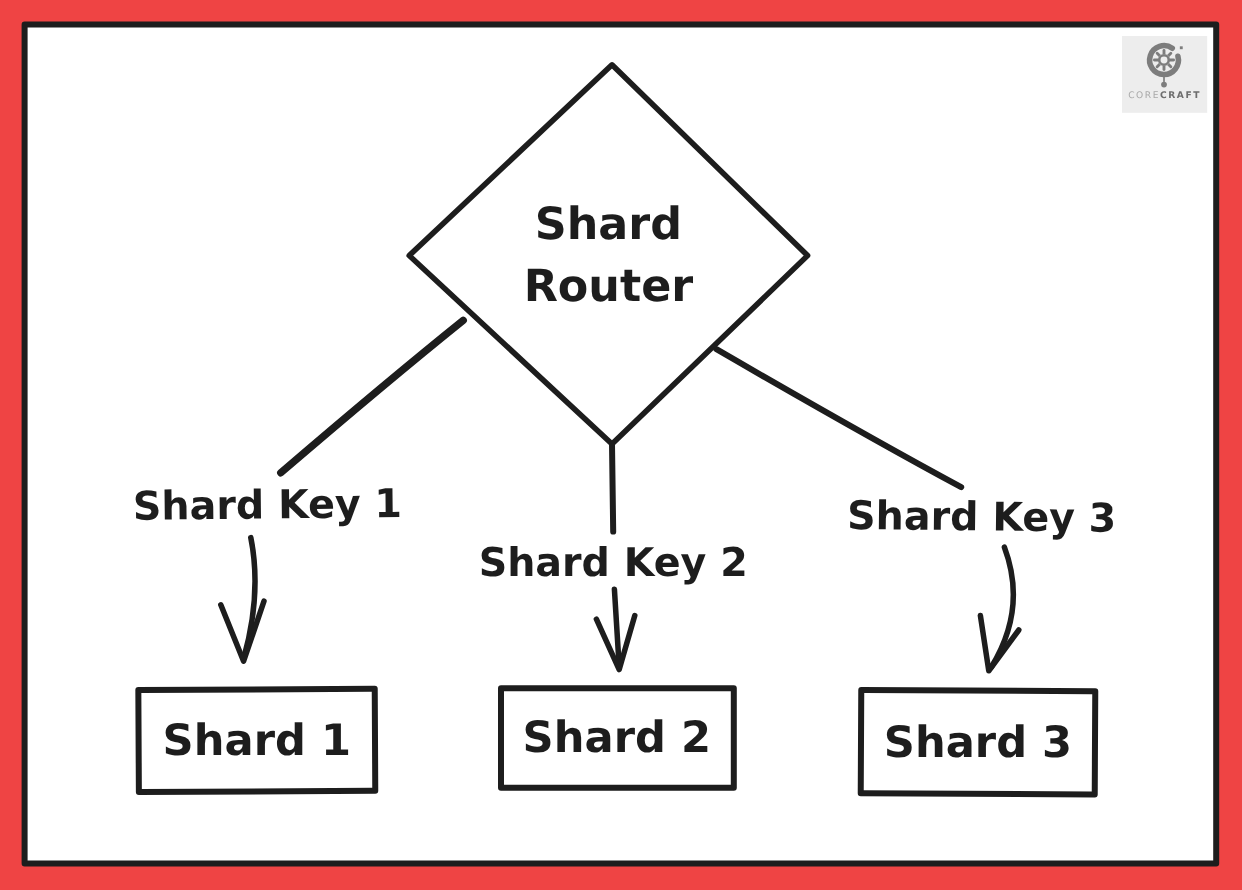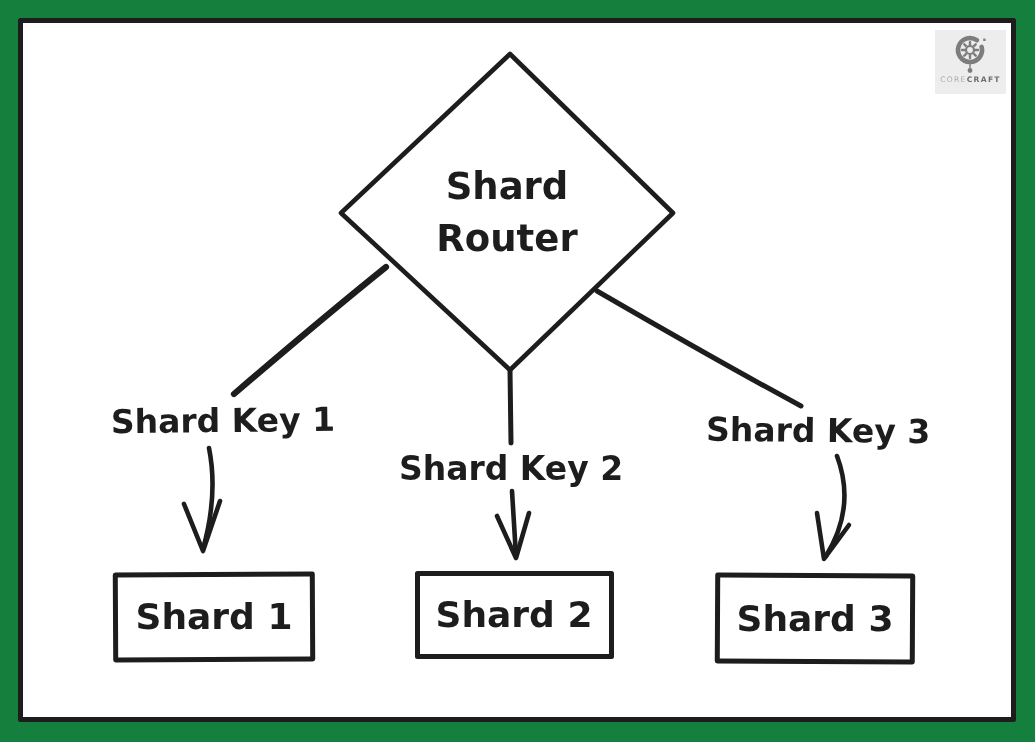--- a/index.html
+++ b/index.html
@@ -1,20 +1,20 @@
 <!DOCTYPE html>
 <html><head>
 <meta charset="utf-8">
 <style>
   html, body { margin: 0; padding: 0; background: #ffffff; }
   .stage {
     position: relative;
     width: 1035px;
     height: 742px;
-    background: #15803d;
+    background: #ef4444;
     overflow: hidden;
     font-family: "DejaVu Sans", sans-serif;
   }
   svg { display: block; }
   .ink-stroke { stroke: #1d1d1d; fill: none; stroke-linecap: round; stroke-linejoin: round; }
   .ink-shape  { stroke: #1d1d1d; fill: #ffffff; stroke-linejoin: round; }
   .hand-text {
     fill: #1d1d1d;
     font-family: "DejaVu Sans", sans-serif;
     font-weight: 600;

